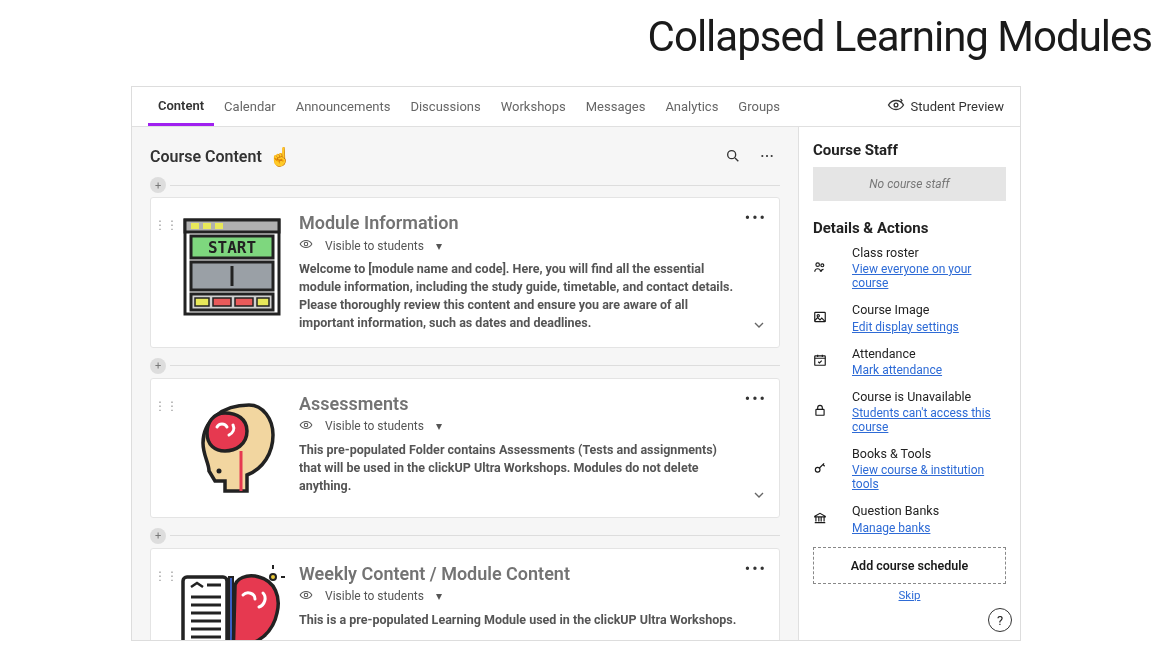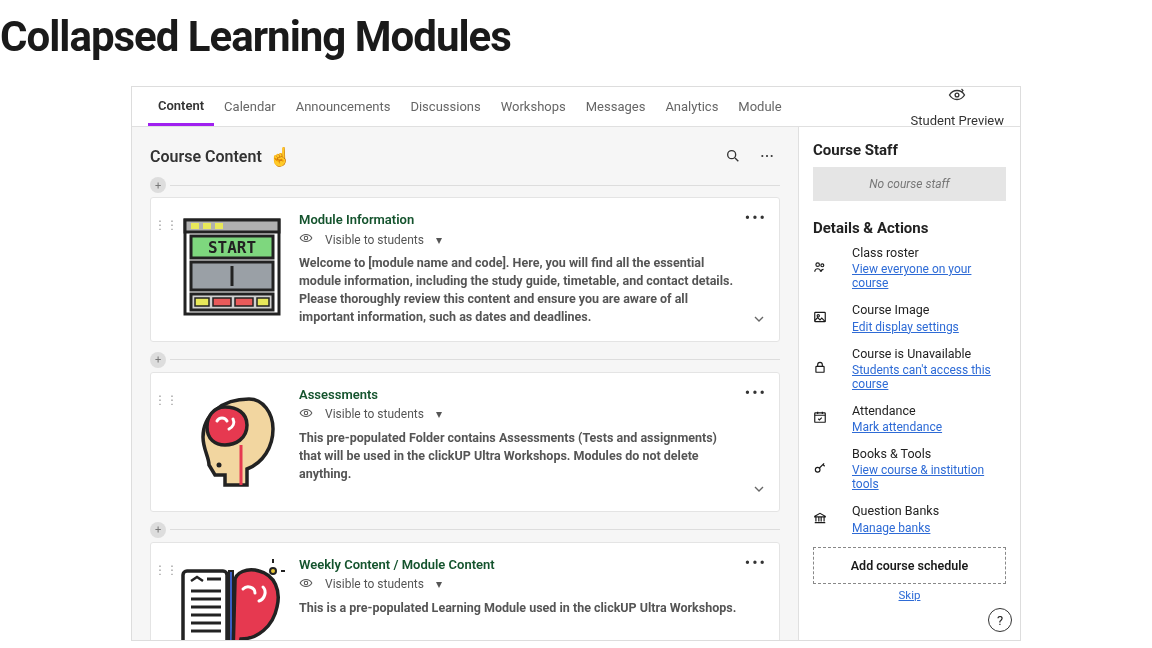--- a/index.html
+++ b/index.html
@@ -1,40 +1,40 @@
 <!DOCTYPE html>
 <html><head>
 <meta charset="utf-8">
 <style>
   * { box-sizing: border-box; margin: 0; padding: 0; }
   body { font-family: -apple-system, BlinkMacSystemFont, "Segoe UI", Roboto, Arial, sans-serif; background: #fff; color: #1a1a1a; width: 1152px; height: 648px; overflow: hidden; }
-  .page-title { font-size: 42px; font-weight: 700; text-align: left; padding: 12px 0 8px; letter-spacing: -1px; }
+  .page-title { font-size: 42px; font-weight: 400; text-align: right; padding: 12px 0 8px; letter-spacing: -1px; }
   .app-frame { width: 890px; margin: 17px auto; border: 1px solid #ddd; background: #fff; display: flex; flex-direction: column; height: 555px; }
   .tabbar { display: flex; align-items: center; border-bottom: 1px solid #e0e0e0; padding: 0 16px; height: 40px; font-size: 13px; color: #666; }
   .tabbar .tab { padding: 0 10px; height: 100%; display: flex; align-items: center; cursor: pointer; }
   .tabbar .tab.active { color: #333; font-weight: 600; border-bottom: 3px solid #a020f0; }
   .tabbar .spacer { flex: 1; }
-  .student-preview { display: flex; align-items: center; gap: 6px; font-size: 13px; color: #333; cursor: pointer; flex-direction: column; }
+  .student-preview { display: flex; align-items: center; gap: 6px; font-size: 13px; color: #333; cursor: pointer; }
   .student-preview svg { width: 18px; height: 18px; }
   .body { display: flex; flex: 1; overflow: hidden; background: #f6f6f6; }
   .main { flex: 1; padding: 12px 14px 0 14px; overflow-y: auto; }
   .content-header { display: flex; align-items: center; gap: 8px; margin: 4px 4px 8px 4px; }
   .content-title { font-size: 16px; font-weight: 600; color: #333; }
   .hand-icon { font-size: 18px; }
   .content-header .flex1 { flex: 1; }
   .iconbtn { width: 26px; height: 26px; display: inline-flex; align-items: center; justify-content: center; cursor: pointer; color: #333; border-radius: 4px; }
   .iconbtn svg { width: 16px; height: 16px; }
   .add-strip { display: flex; align-items: center; margin: 2px 4px; }
   .add-circle { width: 16px; height: 16px; border-radius: 50%; background: #ddd; display: flex; align-items: center; justify-content: center; font-size: 11px; color: #777; cursor: pointer; }
   .add-line { flex: 1; height: 1px; background: #ddd; margin-left: 4px; }
   .module { background: #fff; border: 1px solid #e4e4e4; border-radius: 3px; margin: 4px 4px 10px 4px; display: flex; position: relative; padding: 14px 40px 14px 8px; }
   .drag-handle { width: 14px; display: flex; align-items: flex-start; justify-content: center; padding-top: 6px; color: #999; font-size: 12px; cursor: grab; }
   .mod-img { width: 110px; height: 110px; flex-shrink: 0; margin: 0 12px 0 4px; display: flex; align-items: center; justify-content: center; }
   .mod-body { flex: 1; }
-  .mod-title { font-size: 13px; font-weight: 600; color: #14532d; margin-bottom: 4px; }
+  .mod-title { font-size: 18px; font-weight: 600; color: #737373; margin-bottom: 4px; }
   .visibility { display: flex; align-items: center; gap: 12px; font-size: 12px; color: #555; margin-bottom: 6px; cursor: pointer; }
   .visibility svg { width: 14px; height: 14px; }
   .mod-desc { font-size: 12.5px; color: #555; line-height: 1.45; font-weight: bold; }
   .mod-menu { position: absolute; top: 10px; right: 12px; cursor: pointer; color: #333; font-size: 16px; letter-spacing: 2px; }
   .mod-expand { position: absolute; bottom: 10px; right: 12px; cursor: pointer; color: #666; }
   .mod-expand svg { width: 16px; height: 16px; }
   .sidebar { width: 222px; background: #fff; border-left: 1px solid #e0e0e0; padding: 14px 14px 0 14px; font-size: 13px; overflow-y: auto; position: relative; }
   .side-section-title { font-size: 15px; font-weight: 700; margin-bottom: 8px; color: #222; }
   .no-staff { background: #e5e5e5; color: #777; font-style: italic; text-align: center; padding: 10px; font-size: 12px; margin-bottom: 18px; }
   .action-item { display: flex; gap: 23px; margin-bottom: 12px; align-items: center; }
@@ -58,21 +58,21 @@
 <div class="app-frame">
 
   <div class="tabbar">
     <div class="tab active">Content</div>
     <div class="tab">Calendar</div>
     <div class="tab">Announcements</div>
     <div class="tab">Discussions</div>
     <div class="tab">Workshops</div>
     <div class="tab">Messages</div>
     <div class="tab">Analytics</div>
-    <div class="tab">Module</div>
+    <div class="tab">Groups</div>
     <div class="spacer"></div>
     <div class="student-preview">
       <span>
         <svg viewBox="0 0 24 24" fill="none" stroke="currentColor" stroke-width="1.8">
             <path d="M2 12s3.5-6 10-6 10 6 10 6-3.5 6-10 6S2 12 2 12z"></path>
             <circle cx="12" cy="12" r="2.5"></circle>
             <path d="M18 4l2 2-2 2" stroke-width="1.5"></path>
           </svg>
       </span>
       <span>Student Preview</span>
@@ -246,42 +246,42 @@
               <path d="M3 18l5-5 4 4 3-3 6 6"></path>
             </svg></div>
         <div>
           <div class="lbl">Course Image</div>
           <a>Edit display settings</a>
         </div>
       </div>
 
       <div class="action-item">
         <div class="icon"><svg viewBox="0 0 24 24" fill="none" stroke="currentColor" stroke-width="2">
+              <rect x="3" y="5" width="18" height="16" rx="1"></rect>
+              <path d="M3 9h18M8 3v4M16 3v4M9 15l2 2 4-4"></path>
+            </svg></div>
+        <div>
+          <div class="lbl">Attendance</div>
+          <a>Mark attendance</a>
+        </div>
+      </div>
+
+      <div class="action-item">
+        <div class="icon"><svg viewBox="0 0 24 24" fill="none" stroke="currentColor" stroke-width="2">
               <rect x="5" y="11" width="14" height="10" rx="1"></rect>
               <path d="M8 11V8a4 4 0 018 0v3"></path>
             </svg></div>
         <div>
           <div class="lbl">Course is Unavailable</div>
           <a>Students can't access this course</a>
         </div>
       </div>
 
       <div class="action-item">
         <div class="icon"><svg viewBox="0 0 24 24" fill="none" stroke="currentColor" stroke-width="2">
-              <rect x="3" y="5" width="18" height="16" rx="1"></rect>
-              <path d="M3 9h18M8 3v4M16 3v4M9 15l2 2 4-4"></path>
-            </svg></div>
-        <div>
-          <div class="lbl">Attendance</div>
-          <a>Mark attendance</a>
-        </div>
-      </div>
-
-      <div class="action-item">
-        <div class="icon"><svg viewBox="0 0 24 24" fill="none" stroke="currentColor" stroke-width="2">
               <circle cx="8" cy="15" r="4"></circle>
               <path d="M11 12l8-8M17 6l3 3"></path>
             </svg></div>
         <div>
           <div class="lbl">Books &amp; Tools</div>
           <a>View course &amp; institution tools</a>
         </div>
       </div>
 
       <div class="action-item">

